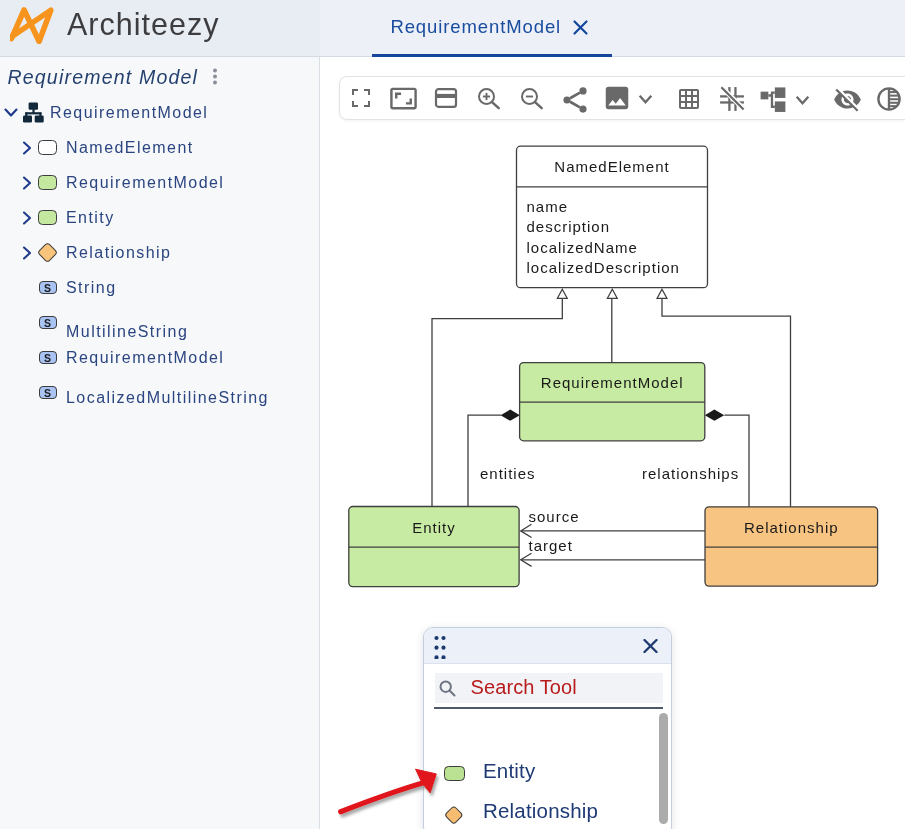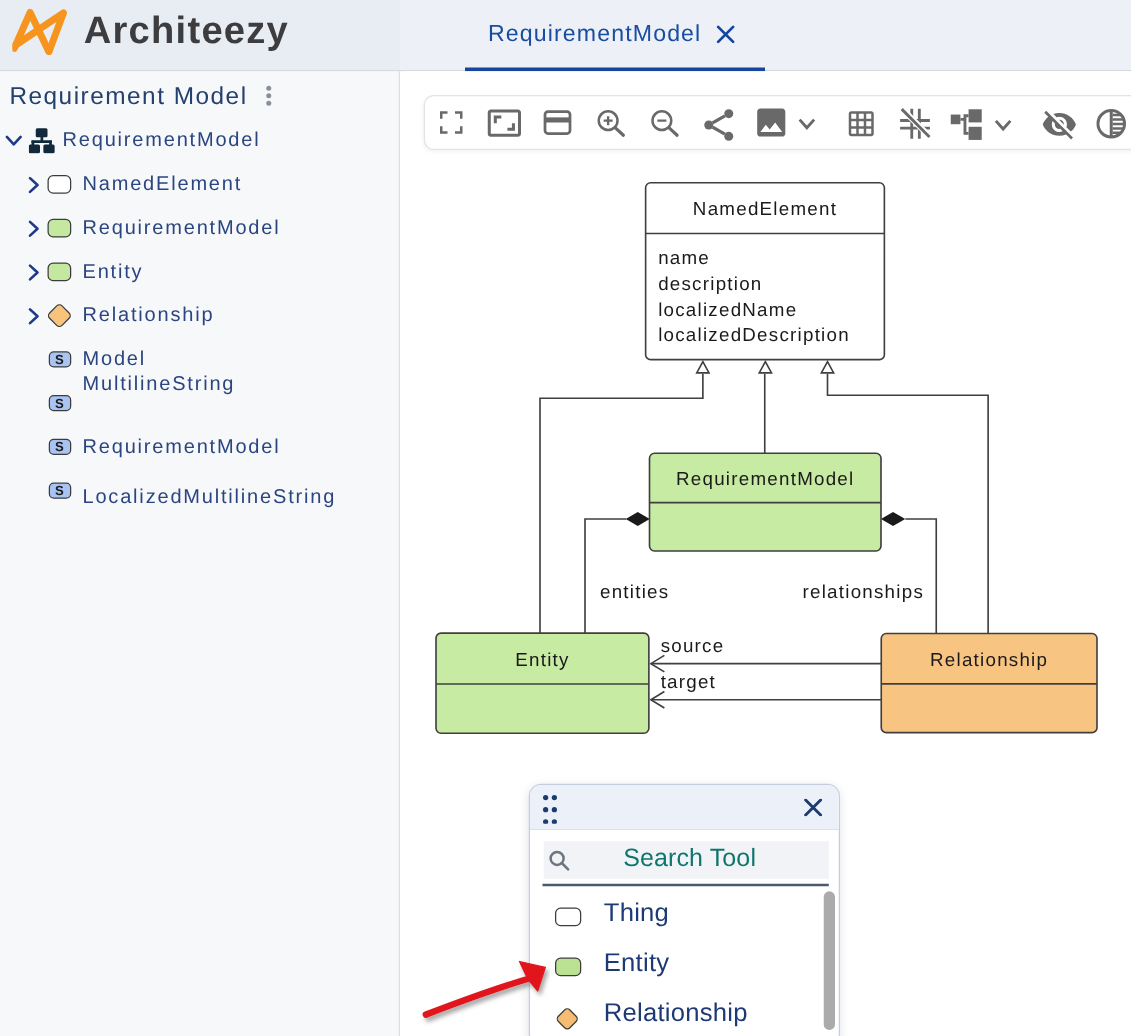--- a/index.html
+++ b/index.html
@@ -5,51 +5,51 @@
   * { margin:0; padding:0; box-sizing:border-box; }
   html,body { width:905px; height:829px; overflow:hidden; background:#fff;
     font-family:"Liberation Sans", sans-serif; }
   .abs { position:absolute; }
 
   
   #hdr-left { left:0; top:0; width:320px; height:57px; background:#e8edf4;
     border-bottom:1px solid #d4dae2; }
   #hdr-right { left:320px; top:0; width:585px; height:57px; background:#edf1f7;
     border-bottom:1px solid #d4dae2; }
-  #brand { left:67px; top:9px; font-size:30.5px; font-weight:700; color:#3d3d3f;
+  #brand { left:67px; top:9px; font-size:30.5px; font-weight:400; color:#3d3d3f;
     letter-spacing:1px; line-height:1; }
   #tab { left:372px; top:0; width:240px; height:57px; display:flex; align-items:center;
     justify-content:center; padding-right:5px; border-bottom:3px solid #15459c; }
   #tab .t { color:#1a4da0; font-size:18.5px; letter-spacing:0.9px; }
 
   
   #side { left:0; top:57px; width:320px; height:772px; background:#f7f8fa;
     border-right:1px solid #dadfe5; }
-  #side-title { left:7.5px; top:66px; font-size:19.5px; color:#24406e; letter-spacing:1.2px; }
+  #side-title { left:7.5px; top:66px; font-size:19.5px; color:#24406e; letter-spacing:1.2px;font-style:italic; }
   .trow { position:absolute; height:24px; display:flex; align-items:center; color:#2a4580;
     font-size:16px; letter-spacing:1.45px; }
   .ticon { position:absolute; border:1.5px solid #3c3c3c; border-radius:4.5px; }
   .sic { width:18px; height:13px; background:#a9c3f2; border-radius:4px;
     font-size:10.5px; font-weight:700; color:#1c1c1c; display:flex; align-items:center;
     justify-content:center; letter-spacing:0; }
 
   
   #canvas { left:321px; top:57px; width:584px; height:772px; background:#ffffff; }
   #toolbar { left:339px; top:76px; width:580px; height:44px; background:#fff;
     border:1px solid #e2e3e6; border-radius:8px; box-shadow:0 1px 3px rgba(0,0,0,.05); }
 
   
   #pal { left:423px; top:627px; width:249px; height:210px; background:#fff;
     border:1px solid #c5cedd; border-radius:10px; box-shadow:0 2px 8px rgba(40,60,90,.14); }
   #pal-hdr { position:absolute; left:0; top:0; width:100%; height:36px; background:#ebf0f9;
     border-bottom:1px solid #d9e1ee; border-radius:9px 9px 0 0; }
   #pal-search { position:absolute; left:11px; top:44.5px; width:228px; height:30px;
     background:#f1f3f6; }
-  #pal-search .ph { position:absolute; left:35.5px; top:3.5px; font-size:20px; color:#0f766e;
-    letter-spacing:0.1px;margin-left:28px; }
+  #pal-search .ph { position:absolute; left:35.5px; top:3.5px; font-size:20px; color:#b91c1c;
+    letter-spacing:0.1px; }
   #pal-line { position:absolute; left:10px; top:79px; width:229px; height:1.6px; background:#4e5a6b; }
   .prow { position:absolute; left:0; width:100%; height:40px; color:#1e3a75; font-size:20.5px;
     letter-spacing:0.2px; }
   .prow .txt { position:absolute; left:59px; top:0px; line-height:1; }
   #pal-sb { position:absolute; left:235px; top:84.5px; width:8.5px; height:111px;
     background:#ababab; border-radius:4.5px; }
 </style>
 </head>
 <body>
 
@@ -109,24 +109,24 @@
 <div class="ticon abs" style="left:38px;top:210px;width:19px;height:14.5px;background:#c5e8a0"></div>
 <div class="trow" style="left:66px;top:205.5px">Entity</div>
 
 <svg class="abs" style="left:21.5px;top:246px" width="10" height="14" viewBox="0 0 10 14">
   <polyline points="2,1.5 8,7 2,12.5" fill="none" stroke="#1e3a8a" stroke-width="2.1" stroke-linecap="round" stroke-linejoin="round"></polyline>
 </svg>
 <div class="ticon abs" style="left:40px;top:245px;width:15px;height:15px;background:#f8c47c;border-radius:3.5px;transform:rotate(45deg)"></div>
 <div class="trow" style="left:66px;top:240.5px">Relationship</div>
 
 <div class="ticon abs sic" style="left:38.5px;top:281px;">S</div>
-<div class="trow" style="left:66px;top:275.5px">Model</div>
+<div class="trow" style="left:66px;top:275.5px">String</div>
 
 <div class="ticon abs sic" style="left:38.5px;top:316px;">S</div>
-<div class="trow" style="left:66px;top:296px">MultilineString</div>
+<div class="trow" style="left:66px;top:320px">MultilineString</div>
 
 <div class="ticon abs sic" style="left:38.5px;top:351px;">S</div>
 <div class="trow" style="left:66px;top:345.5px">RequirementModel</div>
 
 <div class="ticon abs sic" style="left:38.5px;top:386px;">S</div>
 <div class="trow" style="left:66px;top:386px">LocalizedMultilineString</div>
 
 <div class="abs" id="canvas"></div>
 <div class="abs" id="toolbar">
 
@@ -231,24 +231,20 @@
     </svg>
   </div>
   <div id="pal-search">
     <svg style="position:absolute;left:3.5px;top:7px" width="17" height="17" viewBox="0 0 17 17">
       <circle cx="6.7" cy="6.7" r="5.2" fill="none" stroke="#6d7482" stroke-width="2"></circle>
       <line x1="10.8" y1="10.8" x2="15.5" y2="15.5" stroke="#6d7482" stroke-width="2" stroke-linecap="round"></line>
     </svg>
     <span class="ph">Search Tool</span>
   </div>
   <div id="pal-line"></div>
-  <div class="prow" style="top:92.5px">
-    <div class="ticon" style="left:20.2px;top:5px;width:20.5px;height:15px;background:#fff;border-radius:4.5px"></div>
-    <span class="txt">Thing</span>
-  </div>
   <div class="prow" style="top:132.5px">
     <div class="ticon" style="left:20.2px;top:5px;width:20.5px;height:15px;background:#bbe292;border-radius:4.5px"></div>
     <span class="txt">Entity</span>
   </div>
   <div class="prow" style="top:172.5px">
     <div class="ticon" style="left:23.2px;top:7px;width:13.6px;height:13.6px;background:#f6bc72;border-radius:3.5px;transform:rotate(45deg)"></div>
     <span class="txt">Relationship</span>
   </div>
   <div id="pal-sb"></div>
 </div>

